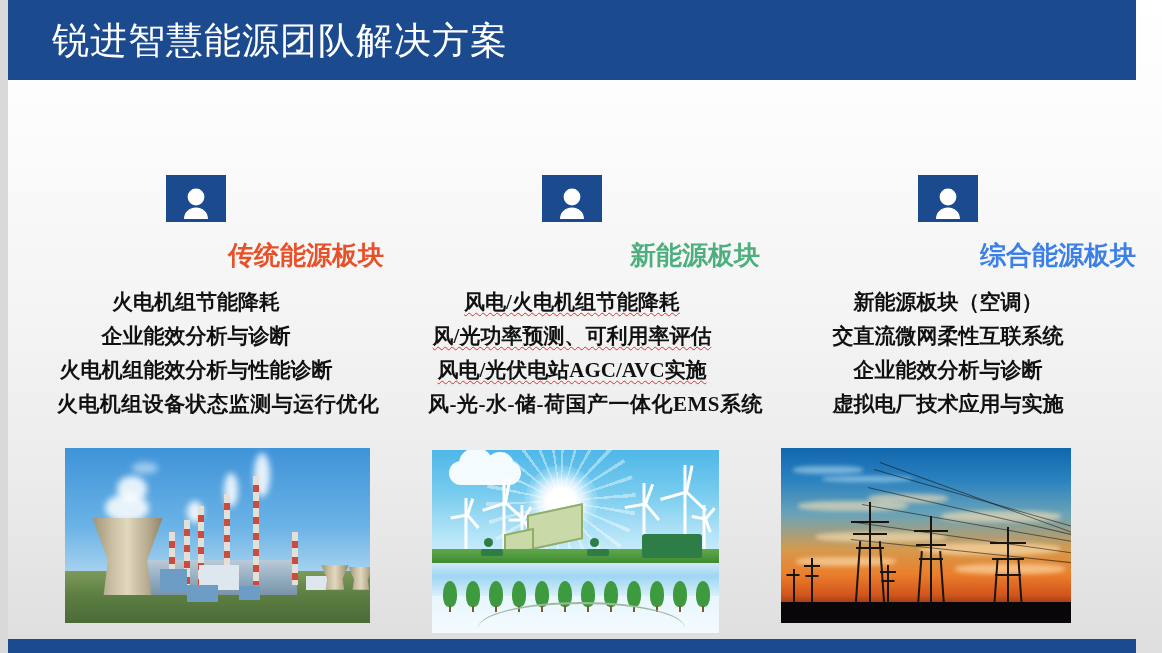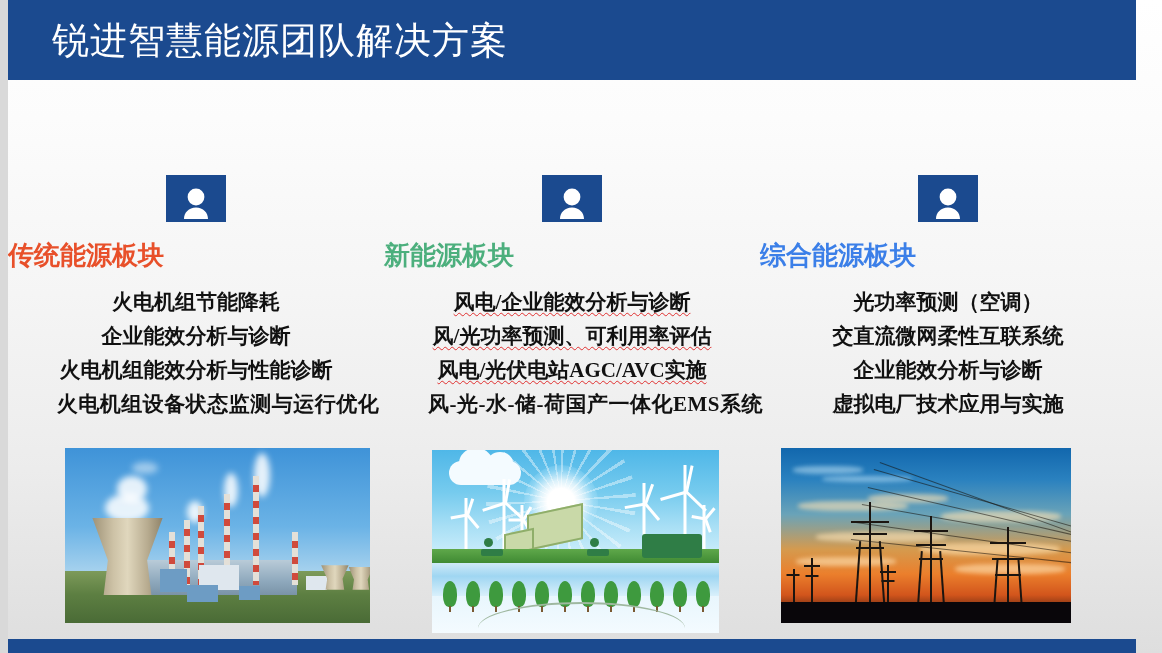--- a/index.html
+++ b/index.html
@@ -39,21 +39,21 @@
 
   .person-badge{
     position:absolute;top:95px;left:50%;transform:translateX(-50%);
     width:60px;height:47px;background:#1b4a8f;
     display:flex;align-items:flex-end;justify-content:center;
   }
   .person-badge svg{display:block;}
 
   .col-title{
     position:absolute;top:158px;left:0;width:376px;
-    text-align:left;font-size:26px;font-weight:600;
+    text-align:right;font-size:26px;font-weight:600;
     font-family:Liberation Sans, sans-serif;
     white-space:nowrap;
   }
   .list{
     position:absolute;top:205px;left:0;width:376px;
     text-align:center;
   }
   .list-item{
     font-family:"Liberation Serif","DejaVu Serif",serif;
     font-weight:bold;color:#111111;
@@ -180,21 +180,21 @@
 
     <div class="col col-2">
       <div class="person-badge">
         <svg width="34" height="36" viewBox="0 0 34 36" aria-hidden="true">
           <circle cx="17" cy="11" r="8.4" fill="#ffffff"></circle>
           <path d="M17 21.5c-7.2 0-12 5.2-12 11.6h24c0-6.4-4.8-11.6-12-11.6z" fill="#ffffff"></path>
         </svg>
       </div>
       <div class="col-title" style="color:#4caf7d">新能源板块</div>
       <div class="list">
-        <div class="list-item squiggle">风电/企业能效分析与诊断</div>
+        <div class="list-item squiggle">风电/火电机组节能降耗</div>
         <div class="list-item squiggle">风/光功率预测、可利用率评估</div>
         <div class="list-item squiggle">风电/光伏电站AGC/AVC实施</div>
         <div class="list-item sp">风-光-水-储-荷国产一体化EMS系统</div>
       </div>
 
       <div class="photo photo-2">
         <div class="p2-sky"></div>
         <div class="p2-rays"></div>
         <div class="p2-sun"></div>
         <div class="p2-cloud"></div>
@@ -290,21 +290,21 @@
 
     <div class="col col-3">
       <div class="person-badge">
         <svg width="34" height="36" viewBox="0 0 34 36" aria-hidden="true">
           <circle cx="17" cy="11" r="8.4" fill="#ffffff"></circle>
           <path d="M17 21.5c-7.2 0-12 5.2-12 11.6h24c0-6.4-4.8-11.6-12-11.6z" fill="#ffffff"></path>
         </svg>
       </div>
       <div class="col-title" style="color:#3b7fe8">综合能源板块</div>
       <div class="list">
-        <div class="list-item">光功率预测（空调）</div>
+        <div class="list-item">新能源板块（空调）</div>
         <div class="list-item">交直流微网柔性互联系统</div>
         <div class="list-item">企业能效分析与诊断</div>
         <div class="list-item">虚拟电厂技术应用与实施</div>
       </div>
 
       <div class="photo photo-3">
         <div class="p3-sky"></div>
         <div class="p3-cloudb" style="left:4%;top:10%;width:70px;height:8px;"></div>
         <div class="p3-cloudb" style="left:14%;top:16%;width:90px;height:6px;"></div>
         <div class="p3-cloud" style="left:6%;top:30%;width:110px;height:10px;"></div>

